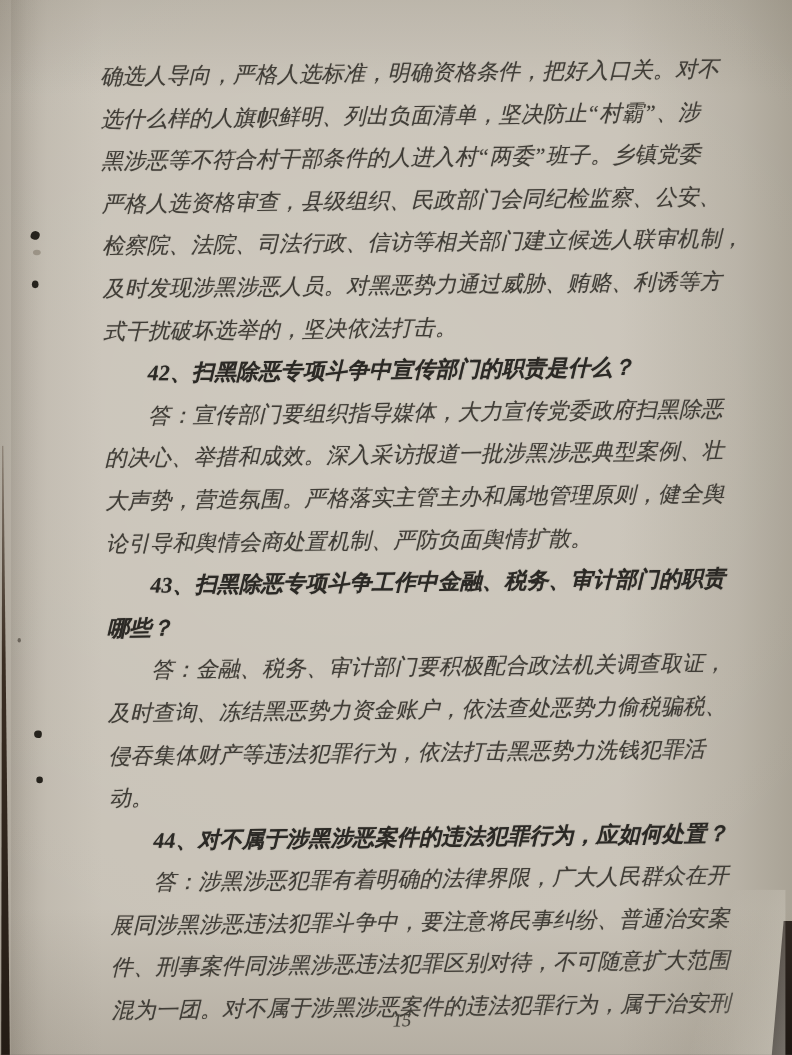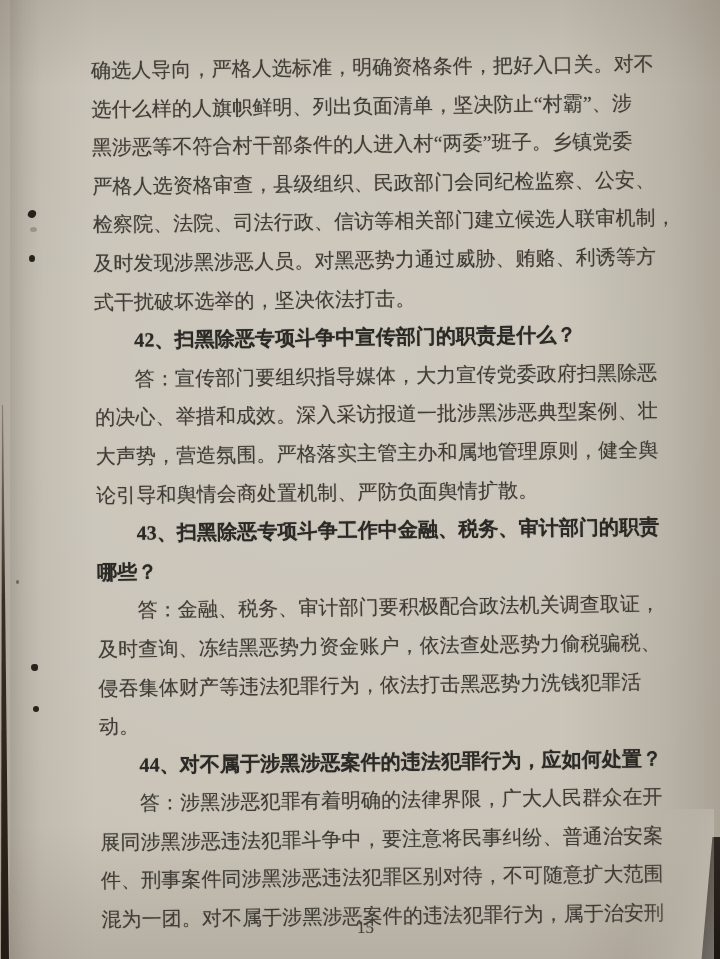--- a/index.html
+++ b/index.html
@@ -2,20 +2,21 @@
 <html><head>
 <meta charset="utf-8">
 <style>
   html,body{margin:0;padding:0;background:#1c1712;}
   .photo{
     position:relative;
     width:720px;height:959px;
     overflow:hidden;
     background:#c9c3b8;
     font-family:"Liberation Serif","DejaVu Serif",serif;
+    font-style:italic;
   }
   
   .vignette{
     position:absolute;inset:0;pointer-events:none;
     background:
       radial-gradient(120% 90% at 45% 40%, rgba(255,255,248,0.10), rgba(0,0,0,0) 62%),
       linear-gradient(90deg, rgba(90,80,66,0.26) 0%, rgba(90,80,66,0.07) 6%, rgba(0,0,0,0) 13%, rgba(0,0,0,0) 78%, rgba(95,88,70,0.16) 93%, rgba(95,88,70,0.30) 100%),
       linear-gradient(180deg, rgba(95,88,72,0.14) 0%, rgba(0,0,0,0) 9%, rgba(0,0,0,0) 86%, rgba(92,82,66,0.18) 100%);
   }
   

